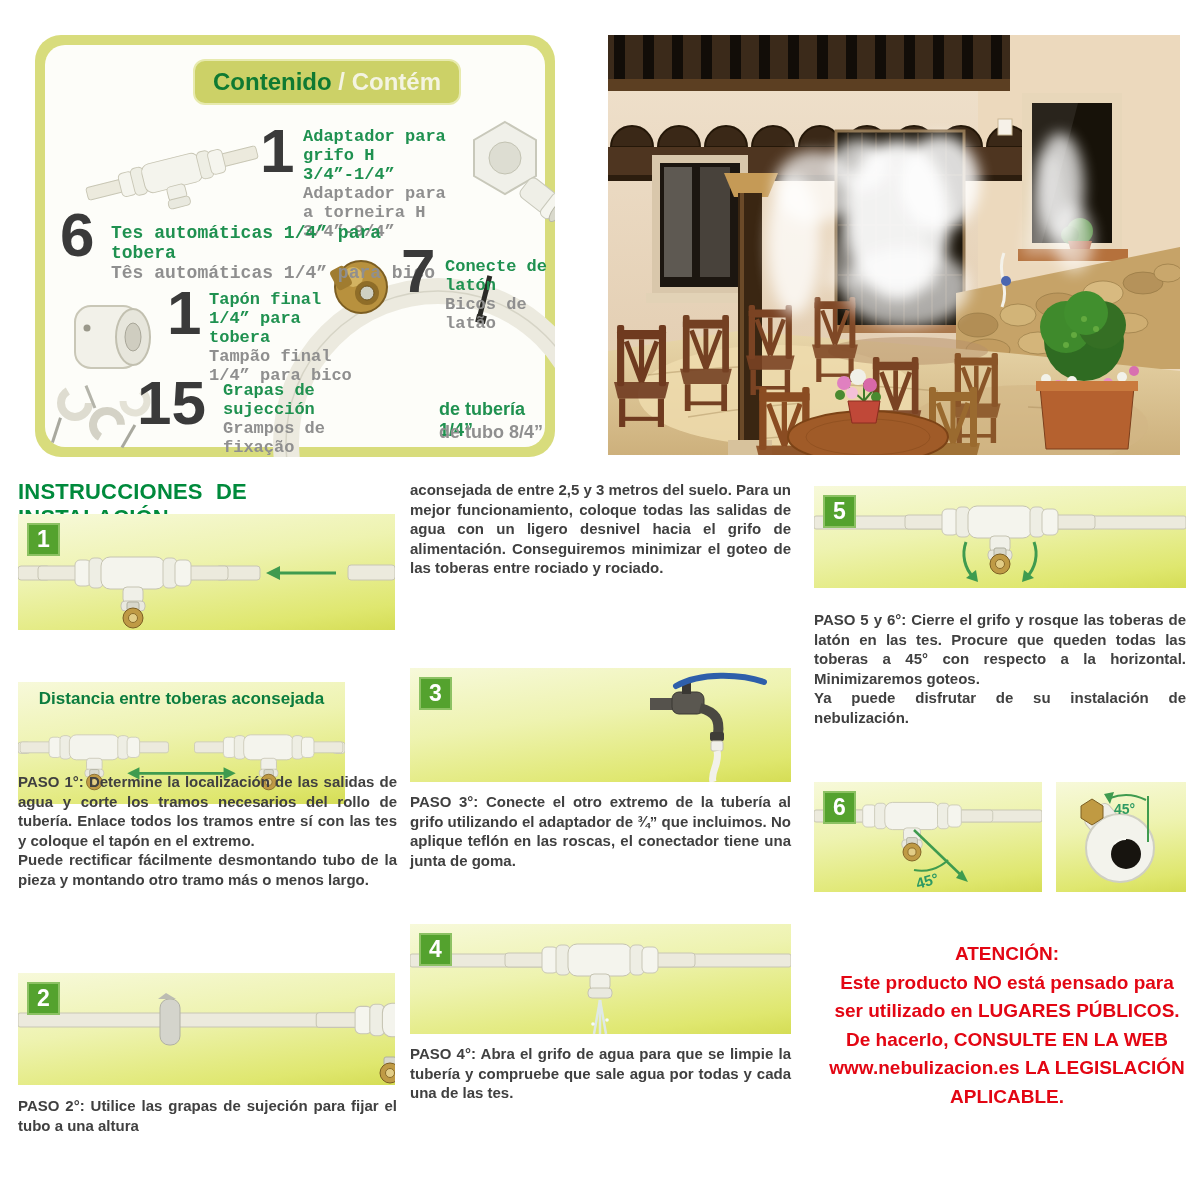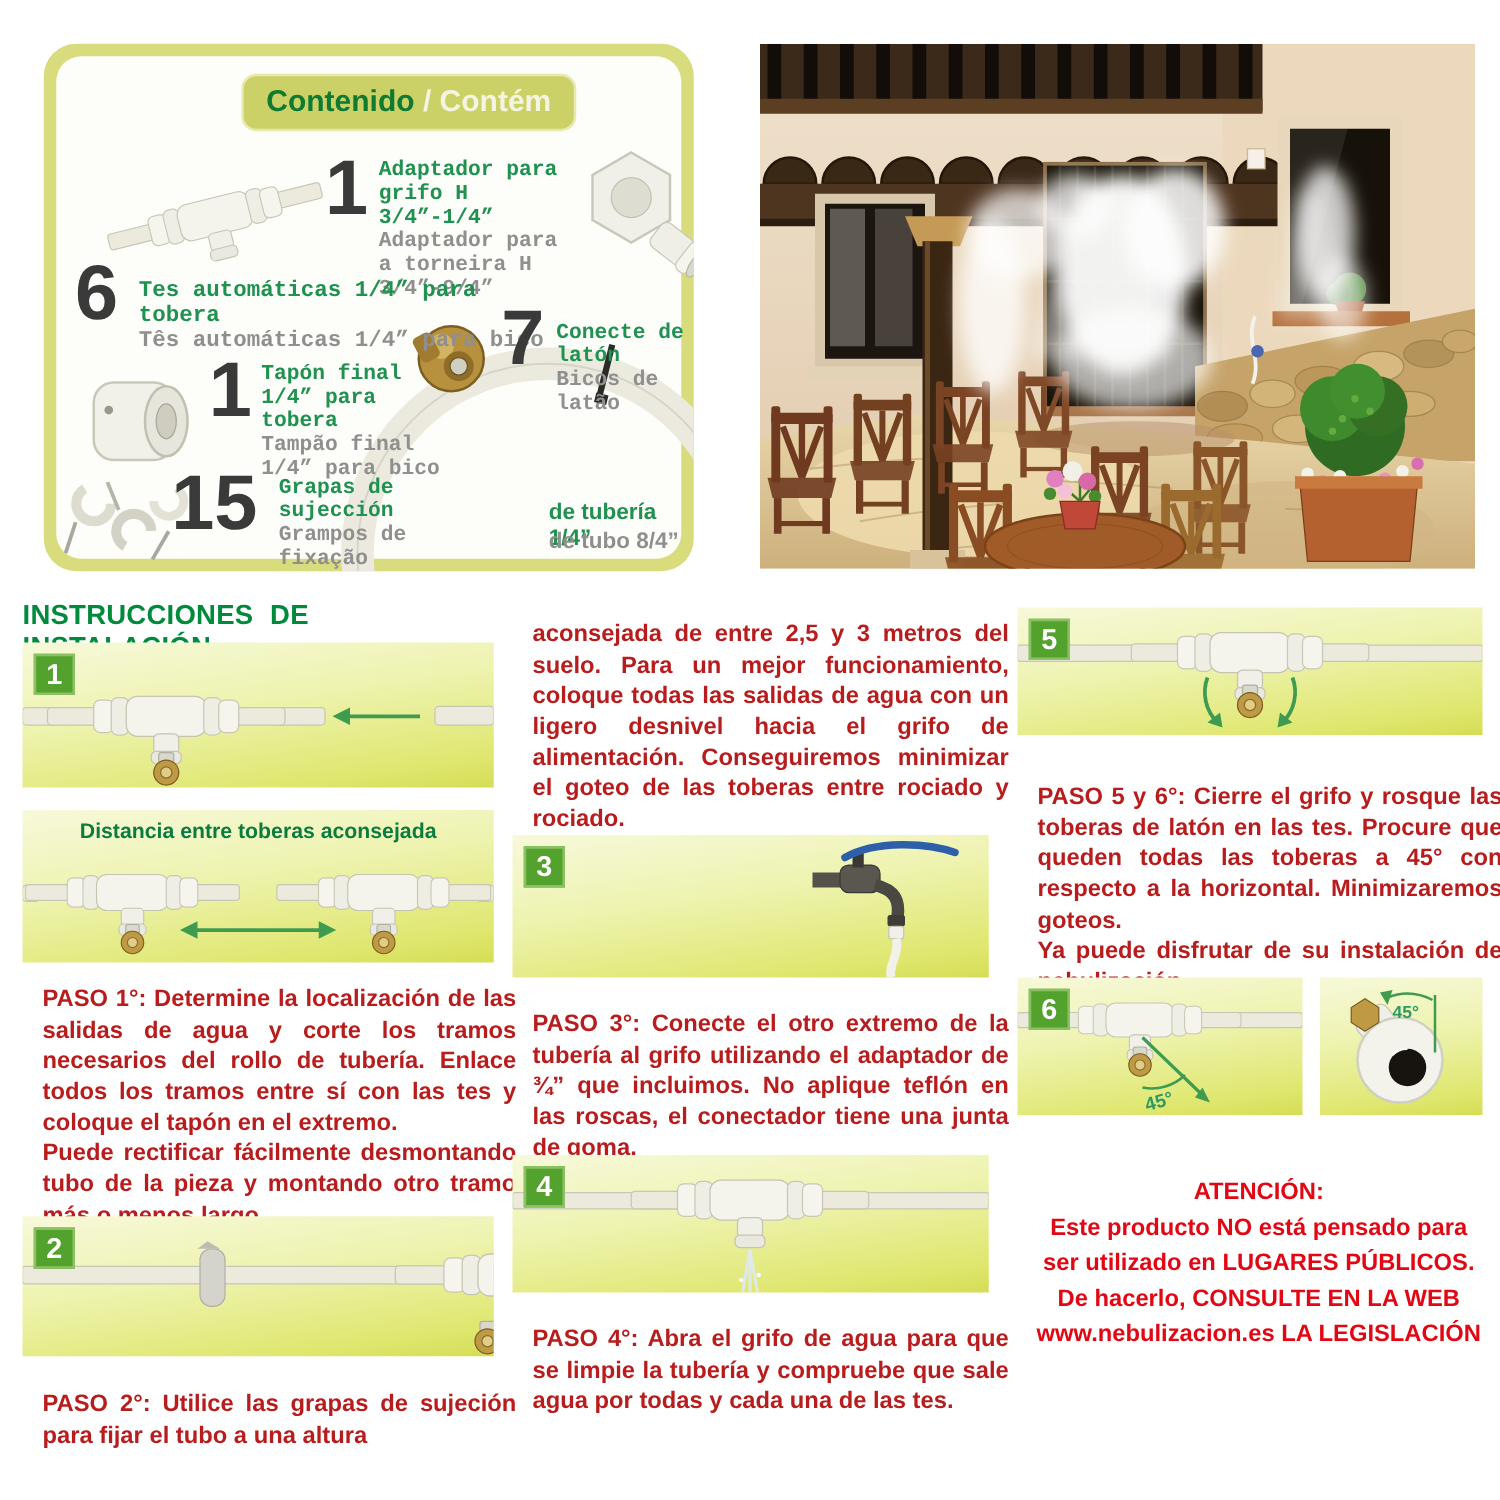--- a/index.html
+++ b/index.html
@@ -26,22 +26,22 @@
   
   .photo{position:absolute;left:608px;top:35px;width:572px;height:420px;overflow:hidden;}
   
   .col-title{position:absolute;left:18px;top:479px;width:380px;font-size:22px;font-weight:bold;
       color:#008a3c;word-spacing:7px;letter-spacing:.2px;}
   .panel{position:absolute;overflow:hidden;
       background:linear-gradient(172deg,#f7f9da 0%,#eef3b0 42%,#dfe76f 85%,#d5dd55 100%);}
   .badge{position:absolute;top:9px;left:9px;width:33px;height:33px;background:#54a22e;
       border:2px solid #8cc163;color:#fff;font-size:23px;font-weight:bold;
       display:flex;align-items:center;justify-content:center;z-index:5;box-sizing:border-box;}
-  .gp{position:absolute;color:#b91c1c;font-weight:bold;font-size:19px;line-height:1.3;
-      text-align:justify;margin:16px;}
+  .gp{position:absolute;color:#404040;font-weight:bold;font-size:15px;line-height:1.3;
+      text-align:justify;margin:0;}
   .gp p{margin:0;}
   .dist-title{position:absolute;width:100%;top:7px;text-align:center;color:#0b7c3e;
       font-weight:bold;font-size:17px;z-index:4;}
   .dist-label{position:absolute;width:100%;top:96px;text-align:center;color:#2e9a63;
       font-weight:bold;font-size:15px;z-index:4;margin-top:44px;}
   .brick{position:absolute;left:0;top:0;width:248px;height:114px;
       background:linear-gradient(#6b३322 0,#6b3322 7%,#9e4c39 7%,#9e4c39 21%,#b3aba0 21%,#b3aba0 33%,
                  #9e4c39 33%,#9e4c39 64%,#b3aba0 64%,#b3aba0 76%,#9e4c39 76%,#9e4c39 100%);}
   .warn{position:absolute;left:814px;top:940px;width:386px;text-align:center;color:#e30613;
       font-weight:bold;font-size:19px;line-height:1.5;}
@@ -345,21 +345,21 @@
       <rect x="0" y="52" width="32" height="14" rx="3" fill="#eceadd" stroke="#c8c6b4"></rect>
       <rect x="198" y="52" width="44" height="14" rx="3" fill="#eceadd" stroke="#c8c6b4"></rect>
       <use href="#tee" transform="translate(115,59)"></use>
       <use href="#nozzle" transform="translate(115,104)"></use>
       <line x1="318" y1="59" x2="258" y2="59" stroke="#3f9b4f" stroke-width="3"></line>
       <polygon points="248,59 262,52 262,66" fill="#3f9b4f"></polygon>
       <rect x="330" y="51" width="47" height="15" rx="3" fill="#eceadd" stroke="#c8c6b4"></rect>
     </svg>
   </div>
 
-  <div class="panel" style="left:18px;top:648px;width:377px;height:122px">
+  <div class="panel" style="left:18px;top:682px;width:327px;height:122px">
     <div class="dist-title">Distancia entre toberas aconsejada</div>
     <svg class="fill-svg" viewBox="0 0 377 122">
       <rect x="0" y="60" width="14" height="13" rx="3" fill="#eceadd" stroke="#c8c6b4"></rect>
       <rect x="363" y="60" width="14" height="13" rx="3" fill="#eceadd" stroke="#c8c6b4"></rect>
       <use href="#tee" transform="translate(88,66) scale(0.9)"></use>
       <use href="#nozzle" transform="translate(88,106) scale(0.9)"></use>
       <use href="#tee" transform="translate(289,66) scale(0.9)"></use>
       <use href="#nozzle" transform="translate(289,106) scale(0.9)"></use>
       <line x1="136" y1="96" x2="241" y2="96" stroke="#3f9b4f" stroke-width="3"></line>
       <polygon points="126,96 140,89 140,103" fill="#3f9b4f"></polygon>
@@ -475,15 +475,16 @@
       <text x="58" y="32" fill="#2e9a63" font-size="14" font-weight="bold">45°</text>
     </svg>
   </div>
 
   <div class="warn">
     <div>ATENCIÓN:</div>
     <div>Este producto NO está pensado para</div>
     <div>ser utilizado en LUGARES PÚBLICOS.</div>
     <div>De hacerlo, CONSULTE EN LA WEB</div>
     <div>www.nebulizacion.es LA LEGISLACIÓN</div>
+    <div>APLICABLE.</div>
   </div>
 
 </div>
 
 </body></html>

